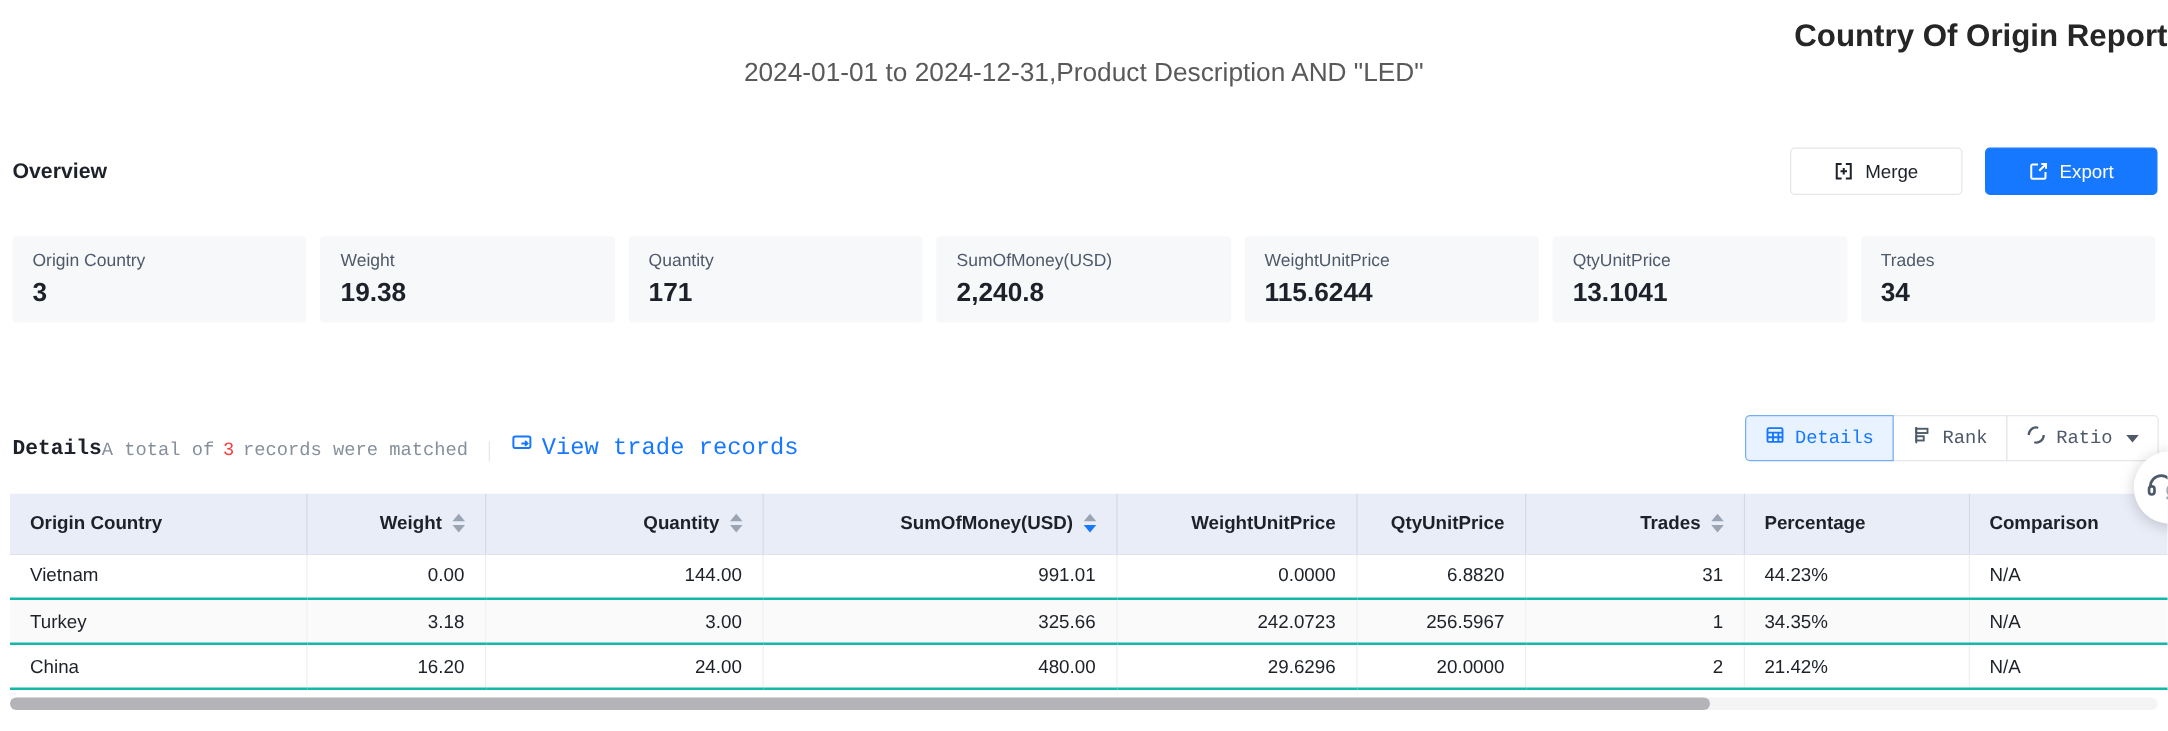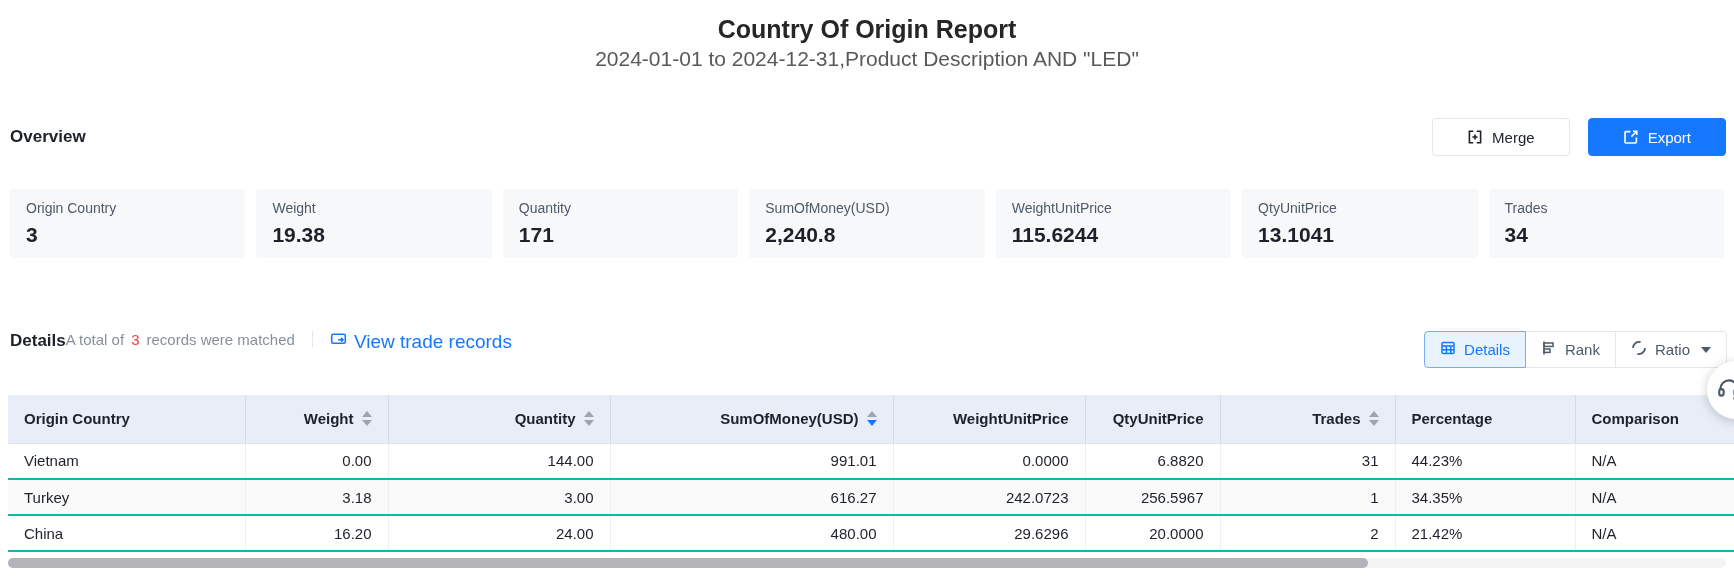--- a/index.html
+++ b/index.html
@@ -1,21 +1,21 @@
 <!DOCTYPE html>
 <html><head>
 <meta charset="utf-8">
 <style>
   * { box-sizing: border-box; }
   html,body { margin:0; padding:0; }
   body {
     width:1734px; height:585px; position:relative; overflow:hidden;
     background:#ffffff; font-family:"Liberation Sans", sans-serif; color:#1d2129;
   }
-  .page-title { position:absolute; top:15px; left:0; width:100%; text-align:center;
+  .page-title { position:absolute; top:15px; left:0; width:100%; text-align:right;
     font-size:25px; font-weight:600; color:#262626; }
   .page-subtitle { position:absolute; top:47px; left:0; width:100%; text-align:center;
     font-size:21px; font-weight:400; color:#595959; }
 
   
   .overview-bar { position:absolute; top:117px; left:10px; right:8px; height:40px;
     display:flex; align-items:center; justify-content:space-between; }
   .section-heading { font-size:17px; font-weight:bold; color:#1d2129; }
   .btn-row { display:flex; gap:18px; }
   .btn { height:38px; display:inline-flex; align-items:center; gap:9px; padding:0 34px;
@@ -24,21 +24,21 @@
   .btn.primary { background:#1677ff; border-color:#1677ff; color:#fff; }
   .btn svg { display:block; }
 
   
   .cards-row { position:absolute; top:189px; left:10px; right:10px; height:69px; display:flex; gap:11px; }
   .card { flex:1; background:#f7f8fa; border-radius:3px; padding:11px 16px; overflow:hidden; }
   .card-label { font-size:14px; color:#4e5969; white-space:nowrap; }
   .card-value { font-size:21px; font-weight:bold; color:#1d2129; margin-top:7px; white-space:nowrap; }
 
   
-  .details-bar { position:absolute; top:331px; left:10px; right:7px; height:38px; display:flex; align-items:flex-start; }
+  .details-bar { position:absolute; top:331px; left:10px; right:7px; height:38px; display:flex; align-items:flex-end;font-family:Liberation Mono, monospace; }
   .match-text { font-size:15px; color:#86909c; white-space:nowrap; }
   .match-count { color:#f53f3f; margin:0 7px; }
   .v-divider { width:1px; height:16px; background:#e5e6eb; margin:0 17px; }
   .link { display:inline-flex; align-items:center; gap:7px; color:#1677ff; font-size:19px; cursor:pointer; }
   .tab-group { margin-left:auto; display:flex; }
   .tab-btn { height:37px; padding:0 15px; display:inline-flex; align-items:center; gap:8px;
     background:#fff; border:1px solid #e5e6eb; margin-left:-1px; font-size:15px; color:#4e5969;
     cursor:pointer; font-family:inherit; }
   .tab-btn:first-child { border-radius:4px 0 0 4px; margin-left:0; }
   .tab-btn:last-child  { border-radius:0 4px 4px 0; }
@@ -275,21 +275,21 @@
           <td class="al-r">0.0000</td>
           <td class="al-r">6.8820</td>
           <td class="al-r">31</td>
           <td class="al-l">44.23%</td>
           <td class="al-l">N/A</td>
         </tr>
         <tr class="striped">
           <td class="al-l">Turkey</td>
           <td class="al-r">3.18</td>
           <td class="al-r">3.00</td>
-          <td class="al-r">616.27</td>
+          <td class="al-r">325.66</td>
           <td class="al-r">242.0723</td>
           <td class="al-r">256.5967</td>
           <td class="al-r">1</td>
           <td class="al-l">34.35%</td>
           <td class="al-l">N/A</td>
         </tr>
         <tr>
           <td class="al-l">China</td>
           <td class="al-r">16.20</td>
           <td class="al-r">24.00</td>

